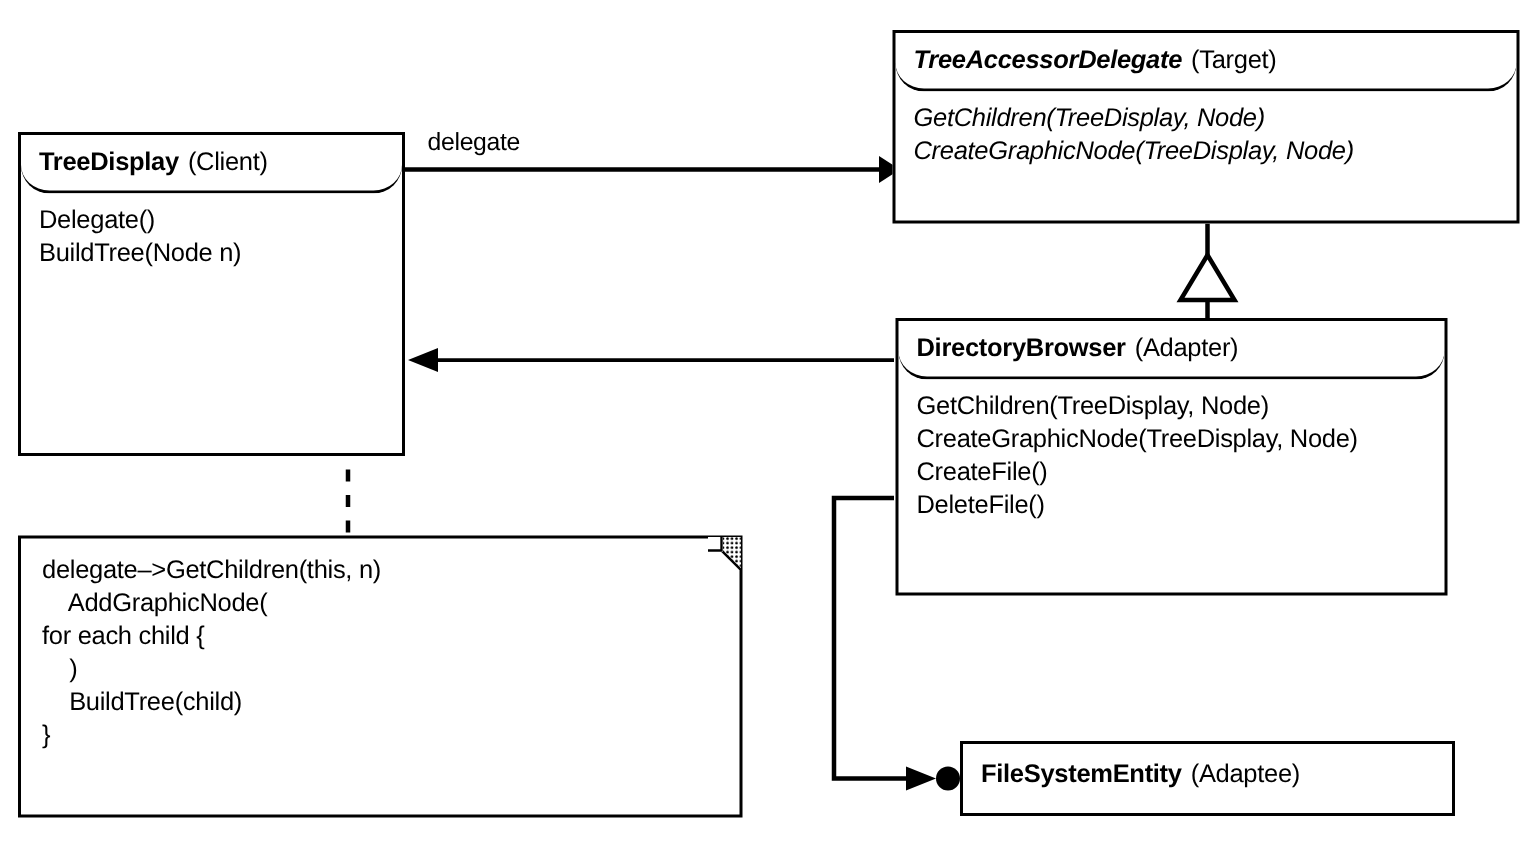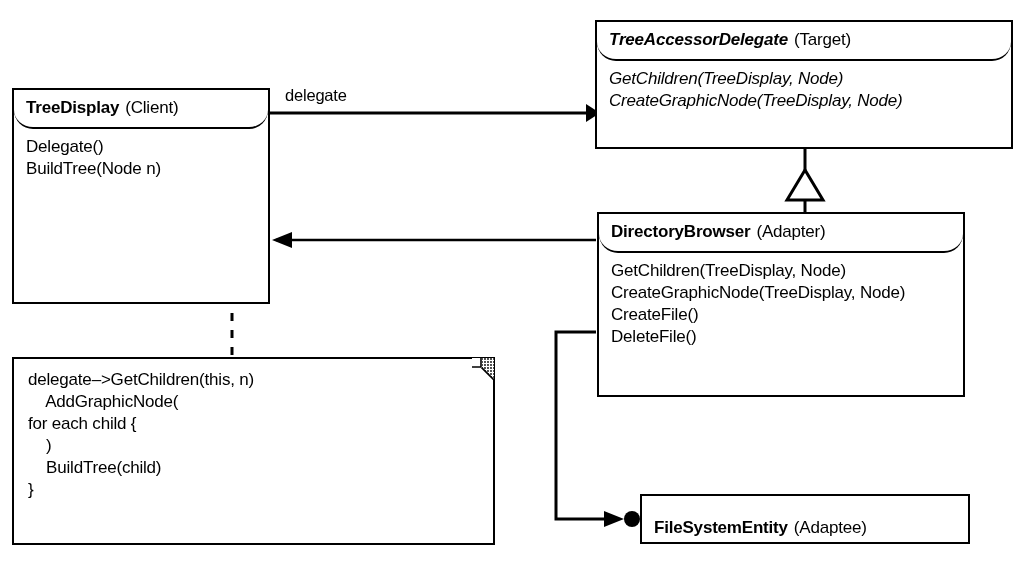--- a/index.html
+++ b/index.html
@@ -156,21 +156,21 @@
     </div>
     <div class="uml-ops">
       <div class="op">GetChildren(TreeDisplay, Node)</div>
       <div class="op">CreateGraphicNode(TreeDisplay, Node)</div>
       <div class="op">CreateFile()</div>
       <div class="op">DeleteFile()</div>
     </div>
   </div>
 
   <div class="uml-box" style="left:640px; top:494px; width:330px; height:50px;">
-    <div class="uml-header no-rule" style="padding-top:22px;">
+    <div class="uml-header no-rule" style="padding-top:10px;">
       <span class="cls-name">FileSystemEntity</span><span class="cls-role">(Adaptee)</span>
     </div>
   </div>
 
   <div class="note-box" style="left:12px; top:357px; width:483px; height:188px;">
     <div class="note-text">
       <div class="note-line">delegate–&gt;GetChildren(this, n)</div>
       <div class="note-line">    AddGraphicNode(</div>
       <div class="note-line">for each child {</div>
       <div class="note-line">    )</div>

